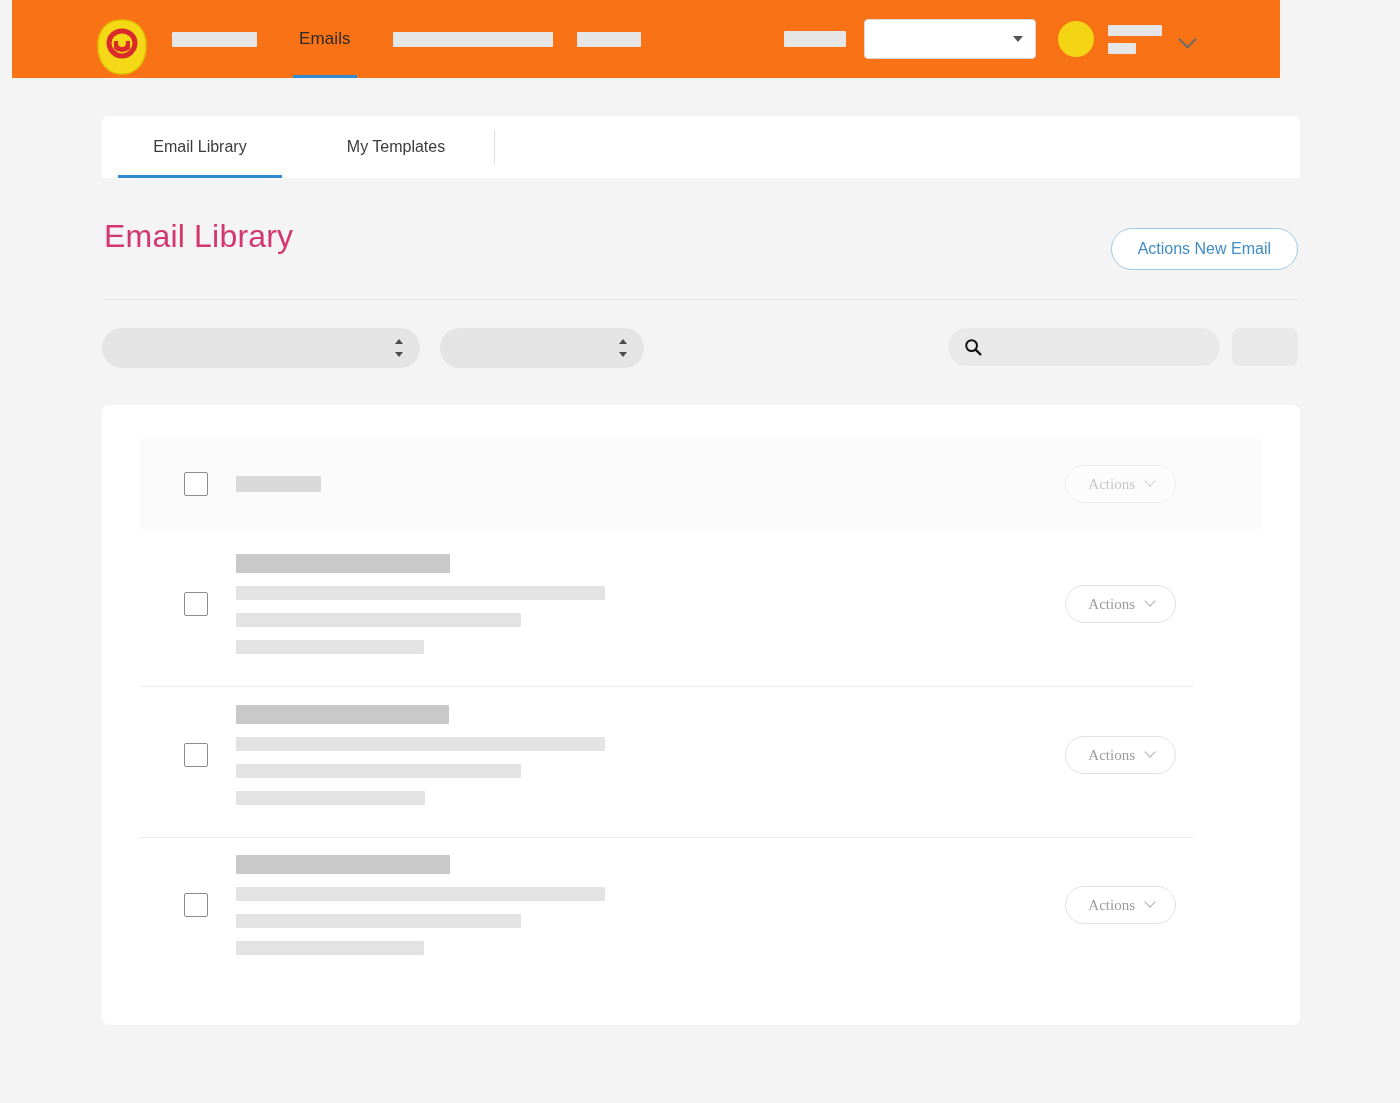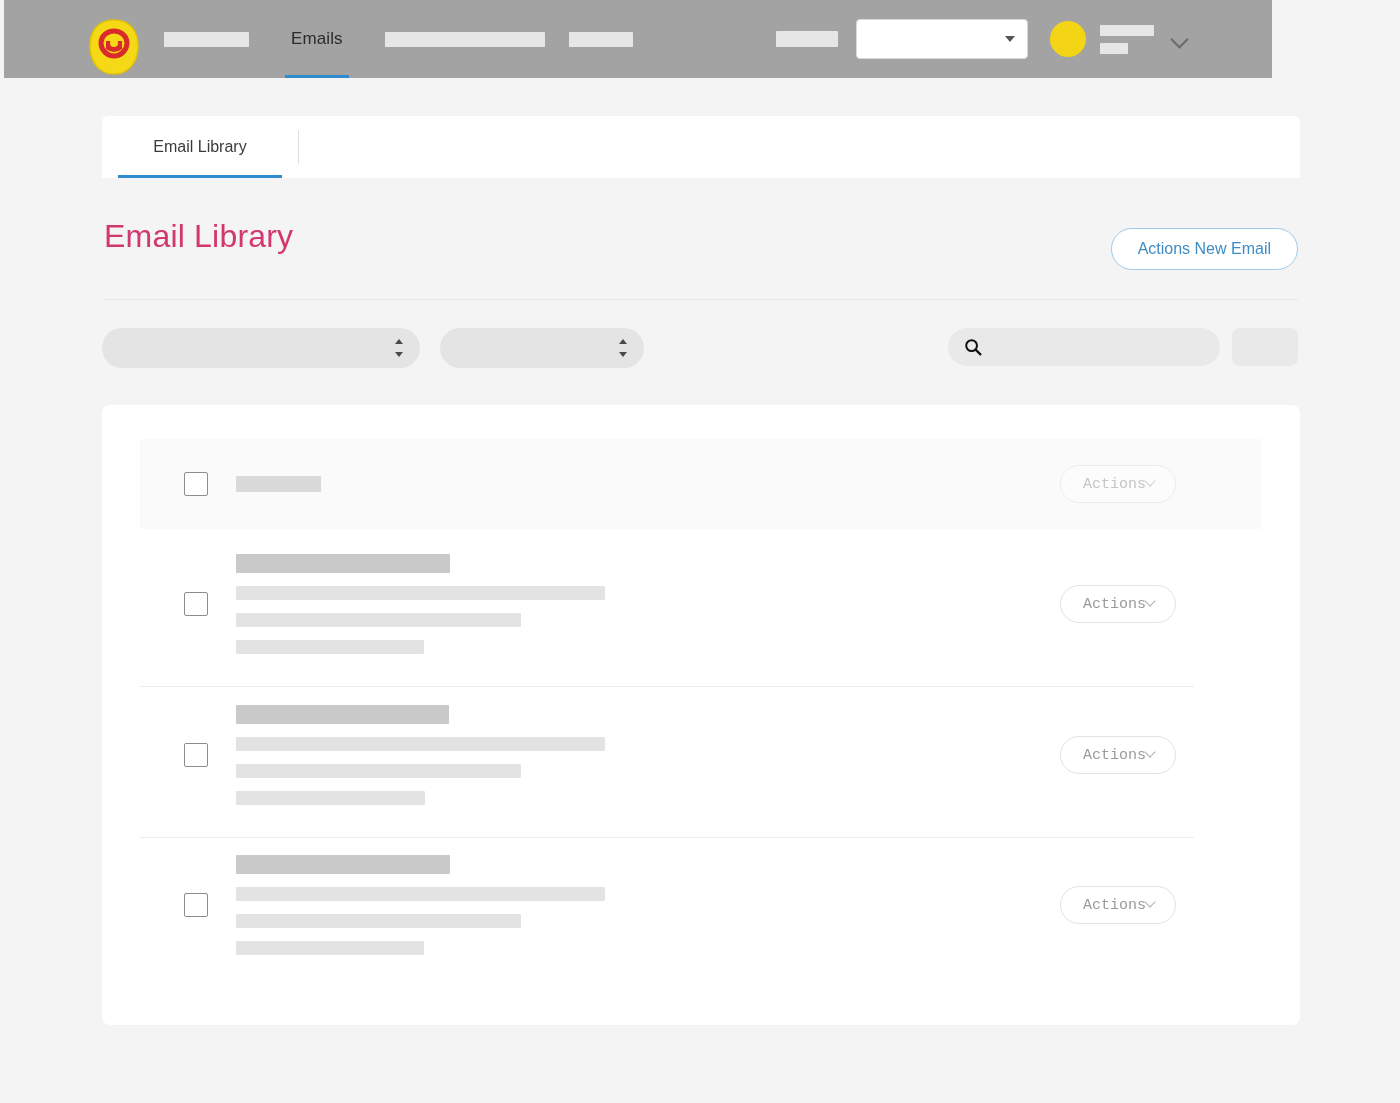--- a/index.html
+++ b/index.html
@@ -9,24 +9,24 @@
     height: 1103px;
     background: #f4f4f4;
     font-family: "Liberation Sans", sans-serif;
     overflow: hidden;
     position: relative;
   }
 
   
   .top-header {
     position: absolute;
-    top: 0; left: 4px;
+    top: 0; left: 12px;
     width: 1268px;
     height: 78px;
-    background: #a3a3a3;
+    background: #f97316;
     display: flex;
     align-items: center;
   }
 
   .brand-logo {
     position: absolute;
     left: 84px;
     top: 19px;
     width: 52px;
     height: 56px;
@@ -340,24 +340,24 @@
   }
 
   .actions-btn {
     height: 38px;
     padding: 0 18px 0 22px;
     border: 1px solid #e2e2e2;
     border-radius: 19px;
     background: #fff;
     color: #9a9a9a;
     font-size: 15px;
-    font-family: Liberation Mono, monospace;
+    font-family: Liberation Serif, serif;
     display: inline-flex;
     align-items: center;
-    gap: 0;
+    gap: 11px;
     cursor: pointer;
     white-space: nowrap;
   }
   .actions-btn .ac-chev {
     width: 11px; height: 11px;
     position: relative;
     flex: none;
   }
   .actions-btn .ac-chev::before {
     content: "";
@@ -454,20 +454,23 @@
 
     <div class="chev-down"></div>
   </div>
 </div>
 
 <div class="page">
 
   <div class="tabs-card">
     <div class="tab active">
       <span>Email Library</span>
+    </div>
+    <div class="tab">
+      <span>My Templates</span>
     </div>
     <div class="tab-divider"></div>
   </div>
 
   <div class="title-row">
     <h1 class="page-title">Email Library</h1>
     <button class="create-btn">Actions New Email</button>
     <div class="title-rule"></div>
   </div>
 

